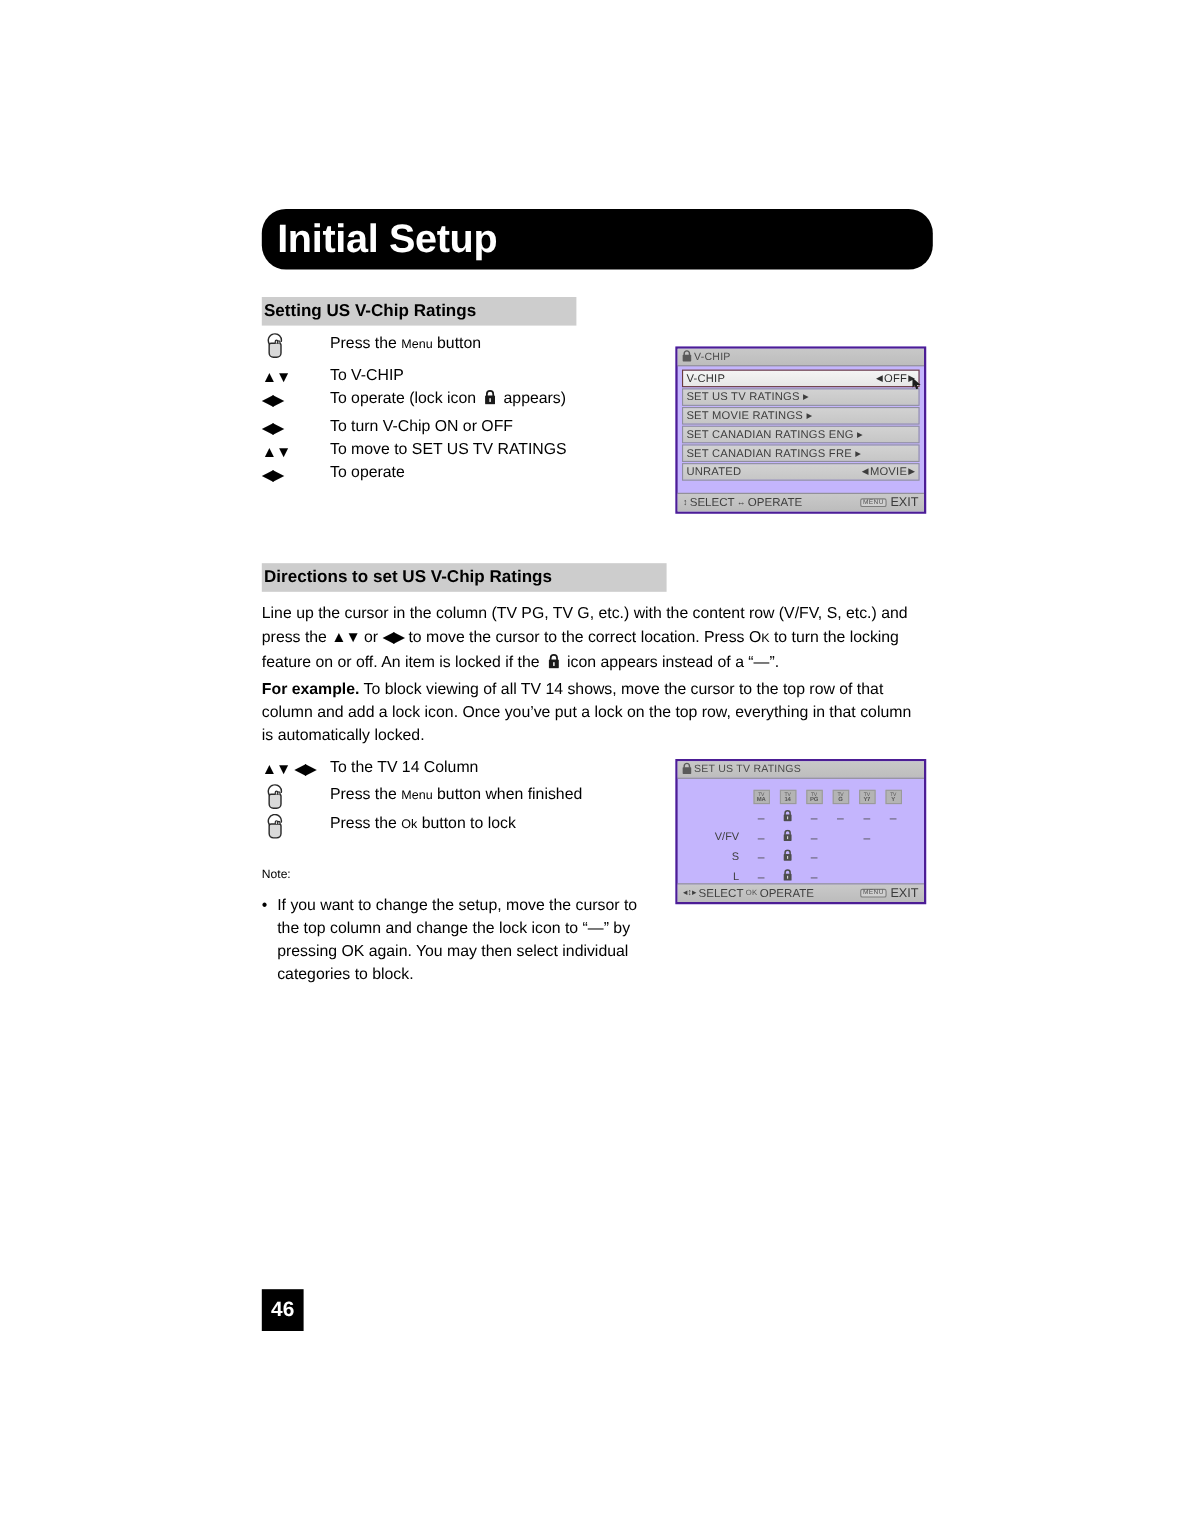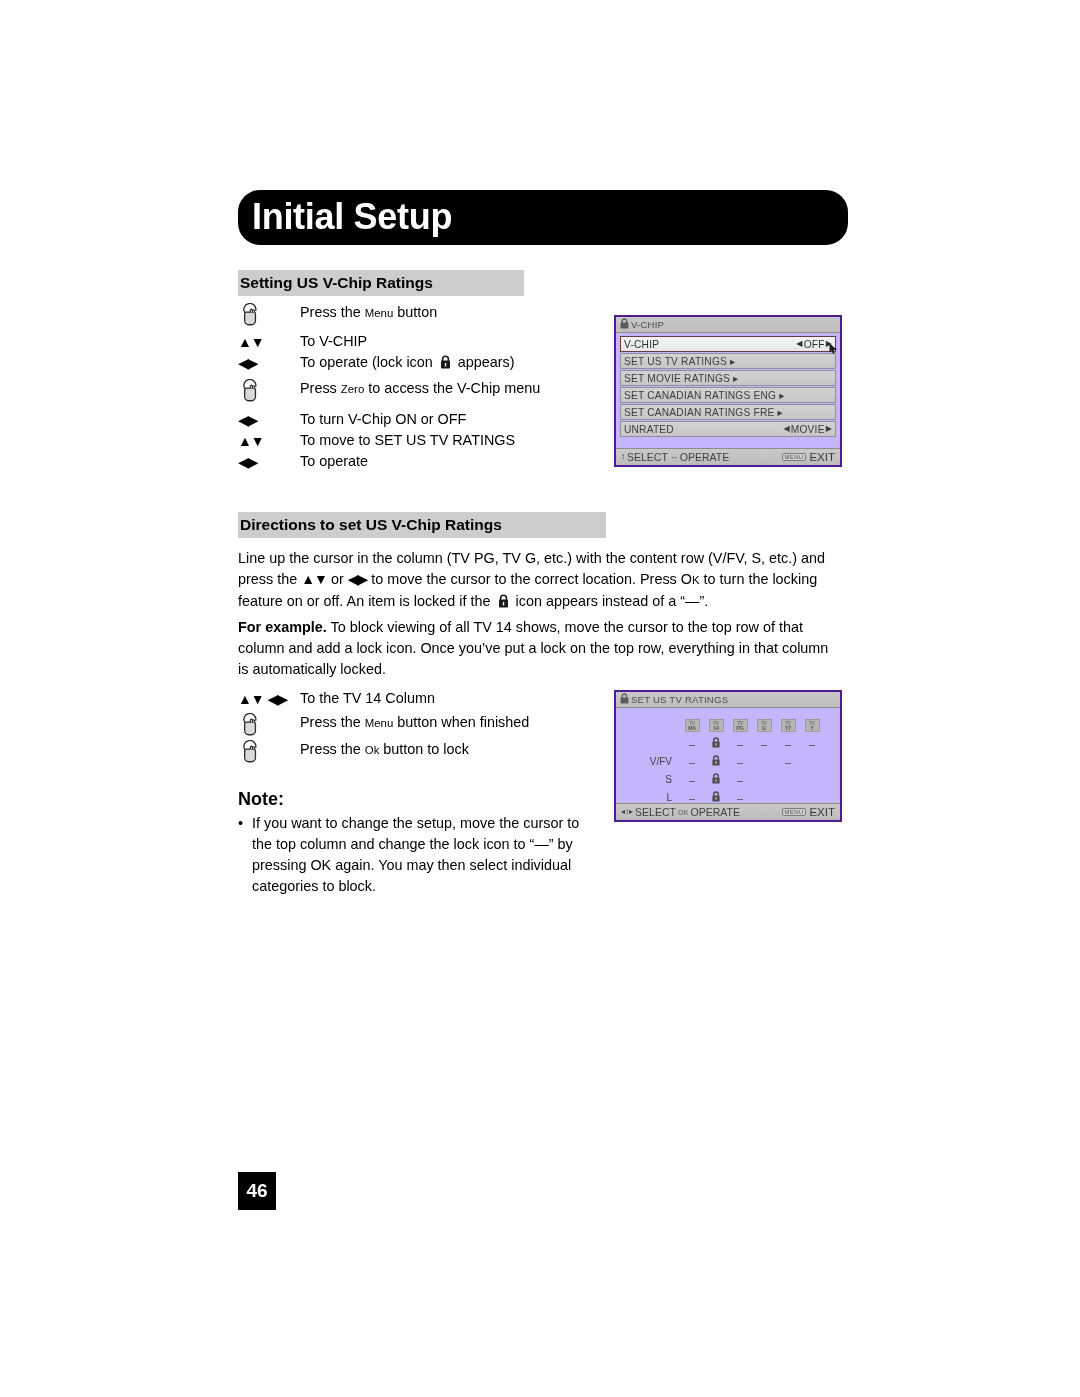--- a/index.html
+++ b/index.html
@@ -58,21 +58,21 @@
   
   .lock-inline { display: inline-block; vertical-align: -2px; margin: 0 3px; }
 
   
   .para {
     position: absolute; font-size: 14.4px; line-height: 21px; color: #000;
     text-align: left;
   }
   #para-1 { left: 238px; top: 548px; width: 600px; }
   #para-2 { left: 238px; top: 617px; width: 600px; }
-  #note-head { position: absolute; left: 238px; top: 789px; font-size: 18px; font-weight: bold; }
+  #note-head { position: absolute; left: 238px; top: 789px; font-size: 11px; font-weight: normal; }
   #note-list { position: absolute; left: 238px; top: 813px; width: 360px; font-size: 14.4px; line-height: 21px; }
   #note-list .bullet-row { display: flex; }
   #note-list .bullet { width: 14px; flex: 0 0 14px; }
 
   
   .page-num {
     position: absolute; left: 238px; top: 1172px; width: 38px; height: 38px;
     background: #000; color: #fff; font-size: 19px; font-weight: bold;
     display: flex; align-items: center; justify-content: center;
   }
@@ -197,31 +197,20 @@
       <span class="step-cue">
         <span class="arrows tight">◀▶</span>
       </span>
       <span class="step-label"><span>To operate (lock icon </span><span class="lock-inline"><svg width="11" height="14" viewBox="0 0 11 14">
               <path d="M2.6 6 V4.2 a2.9 2.9 0 0 1 5.8 0 V6" fill="none" stroke="#1a1a1a" stroke-width="1.6"></path>
               <rect x="1" y="5.6" width="9" height="8" rx="0.8" fill="#1a1a1a"></rect>
               <rect x="4.9" y="8" width="1.3" height="3.4" fill="#ffffff"></rect>
             </svg></span><span> appears)</span></span>
     </div>
 
-    <div class="step-row" style="margin-bottom:4px;">
-      <span class="step-cue">
-        <svg class="hand-icon" viewBox="0 0 28 28">
-          <path d="M7.5 10.5 A6.4 6.4 0 1 1 19 8.4" fill="none" stroke="#2b2b2b" stroke-width="1.4"></path>
-          <path d="M9.2 9.8 h7.6 a2 2 0 0 1 2 2 v7.4 a4.2 4.2 0 0 1 -4.2 4.2 h-3.2 a4.2 4.2 0 0 1 -4.2 -4.2 v-7.4 a2 2 0 0 1 2 -2 z" fill="#d9d9d9" stroke="#2b2b2b" stroke-width="1.4"></path>
-          <path d="M13.2 9.9 v-2.1 a1.2 1.2 0 0 1 2.4 0 v2.1" fill="#d9d9d9" stroke="#2b2b2b" stroke-width="1.2"></path>
-          <path d="M15.6 9.9 v-1.5 a1.1 1.1 0 0 1 2.2 0 v1.5" fill="#d9d9d9" stroke="#2b2b2b" stroke-width="1.2"></path>
-        </svg>
-      </span>
-      <span class="step-label"><span>Press </span><span class="sc">Zero</span><span> to access the V-Chip menu</span></span>
-    </div>
 
     <div class="step-row">
       <span class="step-cue">
         <span class="arrows tight">◀▶</span>
       </span>
       <span class="step-label">To turn V-Chip ON or OFF</span>
     </div>
 
     <div class="step-row">
       <span class="step-cue">

